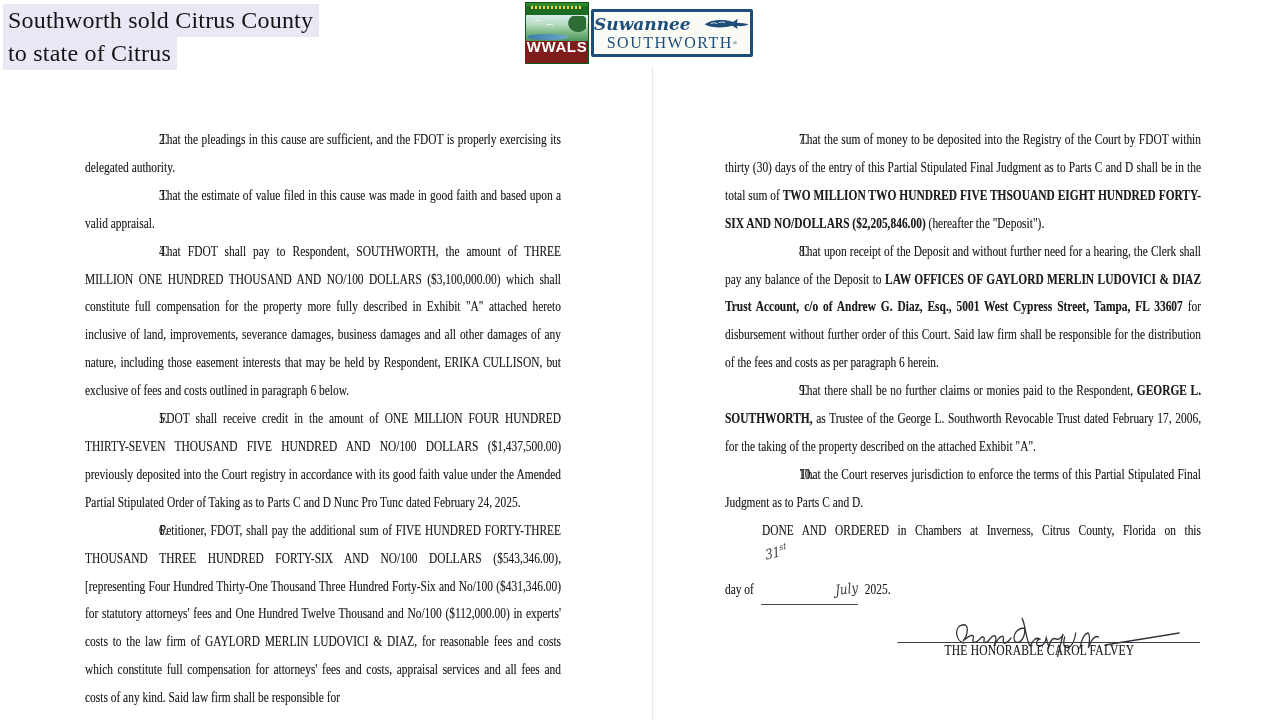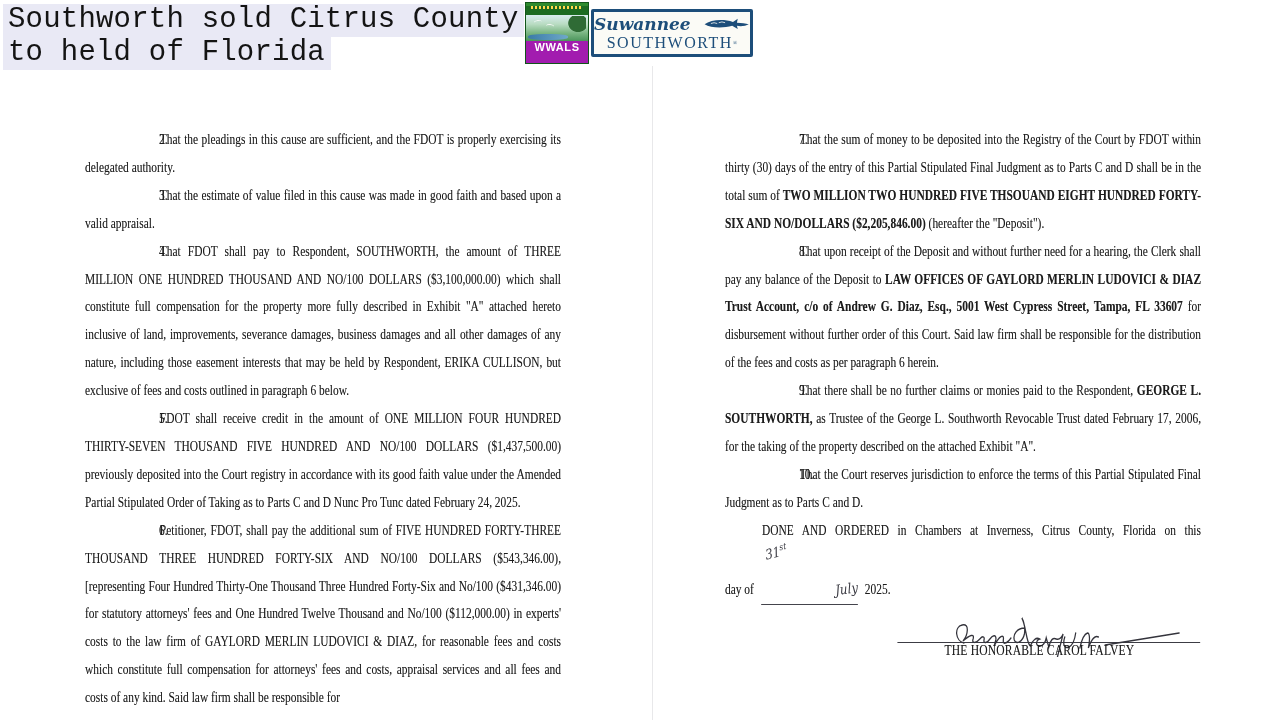--- a/index.html
+++ b/index.html
@@ -3,41 +3,41 @@
 <meta charset="utf-8">
 <style>
   html,body{margin:0;padding:0;}
   body{
     width:1280px;height:720px;overflow:hidden;background:#ffffff;
     font-family:"Liberation Serif", serif;position:relative;
   }
   
   .header{position:absolute;left:0;top:0;width:1280px;height:66px;background:#fff;}
   .cap{
-    font-family:Liberation Mono, monospace;font-size:29px;line-height:30px;
+    font-family:Liberation Serif, serif;font-size:24px;line-height:30px;
     color:#141414;letter-spacing:0.2px;
   }
   .cap-left{position:absolute;left:3px;top:4px;text-align:left;}
   .cap-right{position:absolute;right:2px;top:4px;text-align:right;}
   .hl{background:#e9e9f5;padding:1px 6px 2px 5px;display:inline-block;}
   
   .wwals{
     position:absolute;left:525px;top:2px;width:64px;height:62px;box-sizing:border-box;
     background:#2e8b2e;border:1px solid #11551a;overflow:hidden;
   }
   .wwals-band-top{height:9px;background:#1c6b22;}
   .marks{height:3px;margin:3px 5px 0 5px;background:repeating-linear-gradient(90deg,#ffd94d 0 2px,transparent 2px 4px);}
   .wwals-art{height:26px;position:relative;background:linear-gradient(180deg,#d9ecf0 0%,#b9dcc2 35%,#79b582 70%,#4c955c 100%);}
   .wwals-tree{position:absolute;right:2px;top:1px;width:20px;height:18px;background:radial-gradient(ellipse at 60% 40%,#2f6b35 55%,transparent 60%);}
   .wwals-bird1,.wwals-bird2{position:absolute;width:8px;height:4px;border-top:1.4px solid #f4f8f4;border-radius:50%;}
   .wwals-bird1{left:8px;top:5px;transform:rotate(-8deg);}
   .wwals-bird2{left:20px;top:9px;transform:rotate(6deg);}
   .wwals-water{position:absolute;left:2px;bottom:1px;width:40px;height:6px;background:linear-gradient(90deg,#3a7ba8,#6fa9c9);border-radius:40%;}
-  .wwals-name{height:24px;background:#a21caf;color:#ffffff;font-family:"Liberation Sans",sans-serif;
-    font-weight:bold;font-size:11px;line-height:12px;text-align:center;letter-spacing:0.6px;}
+  .wwals-name{height:24px;background:#7f1d1d;color:#ffffff;font-family:"Liberation Sans",sans-serif;
+    font-weight:bold;font-size:15px;line-height:12px;text-align:center;letter-spacing:0.6px;}
   .wwals-band-bottom{height:15px;background:#1f7a24;text-align:center;}
   .wwals-coal{font-family:"Liberation Sans",sans-serif;font-size:4.5px;line-height:6px;color:#ffe14d;font-weight:bold;}
   
   .rk{
     position:absolute;left:591px;top:9px;width:162px;height:48px;box-sizing:border-box;
     background:#fbfbf6;border:3px solid #1d4e7a;border-radius:2px;text-align:center;
   }
   .rk-row1{display:flex;align-items:center;justify-content:center;height:21px;gap:12px;margin-top:1px;}
   .rk-su{font-family:"DejaVu Serif",serif;font-style:italic;font-weight:bold;font-size:17px;color:#1d4e7a;}
   .rk-row2{font-family:"Liberation Serif",serif;font-size:16px;color:#1d4e7a;letter-spacing:1.5px;line-height:18px;position:relative;}
@@ -73,21 +73,21 @@
   .sig-name{padding-left:56px;font-size:13.8px;line-height:16px;letter-spacing:0.2px;color:#1c1c1c;}
   .sig-title-clip{height:7px;overflow:hidden;padding-left:56px;}
   .sig-title-clip span{font-weight:bold;font-size:13.6px;letter-spacing:2px;color:#1c1c1c;}
 </style>
 </head>
 <body>
 
 <div class="header">
   <div class="cap cap-left">
     <span class="hl">Southworth sold Citrus County</span><br>
-    <span class="hl">to held of Florida</span>
+    <span class="hl">to state of Citrus</span>
   </div>
 
   <div class="wwals">
     <div class="wwals-band-top">
         <div class="marks"></div>
       </div>
     <div class="wwals-art">
       <div class="wwals-tree"></div>
       <div class="wwals-bird1"></div>
       <div class="wwals-bird2"></div>

